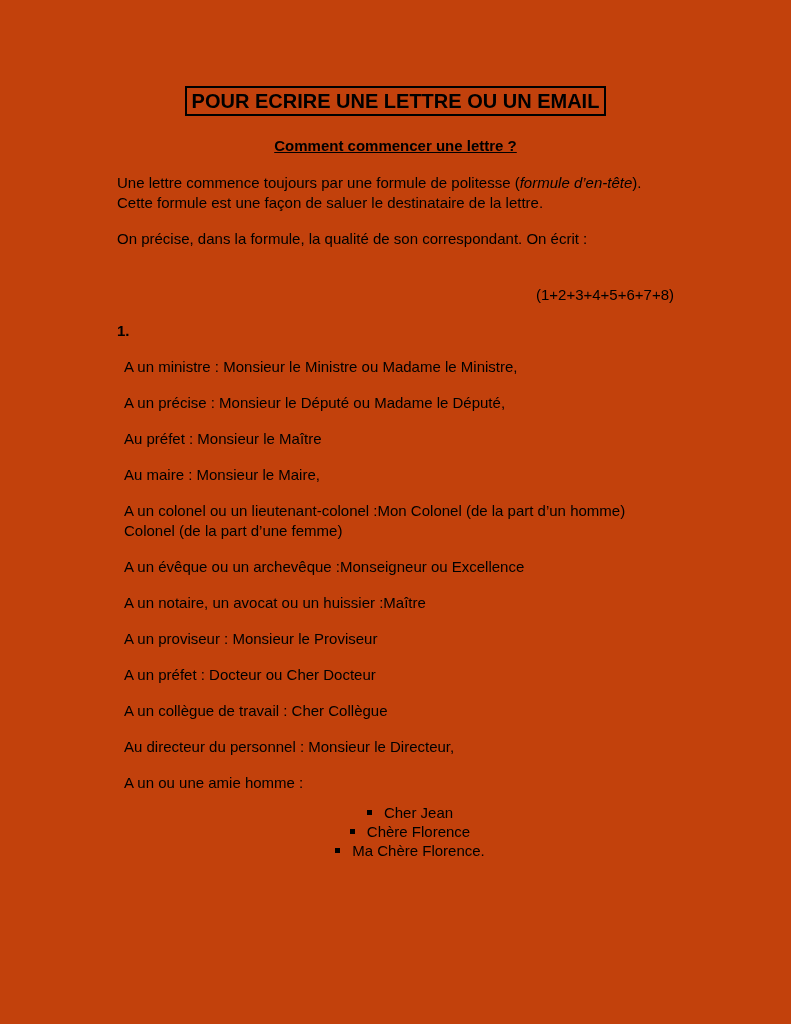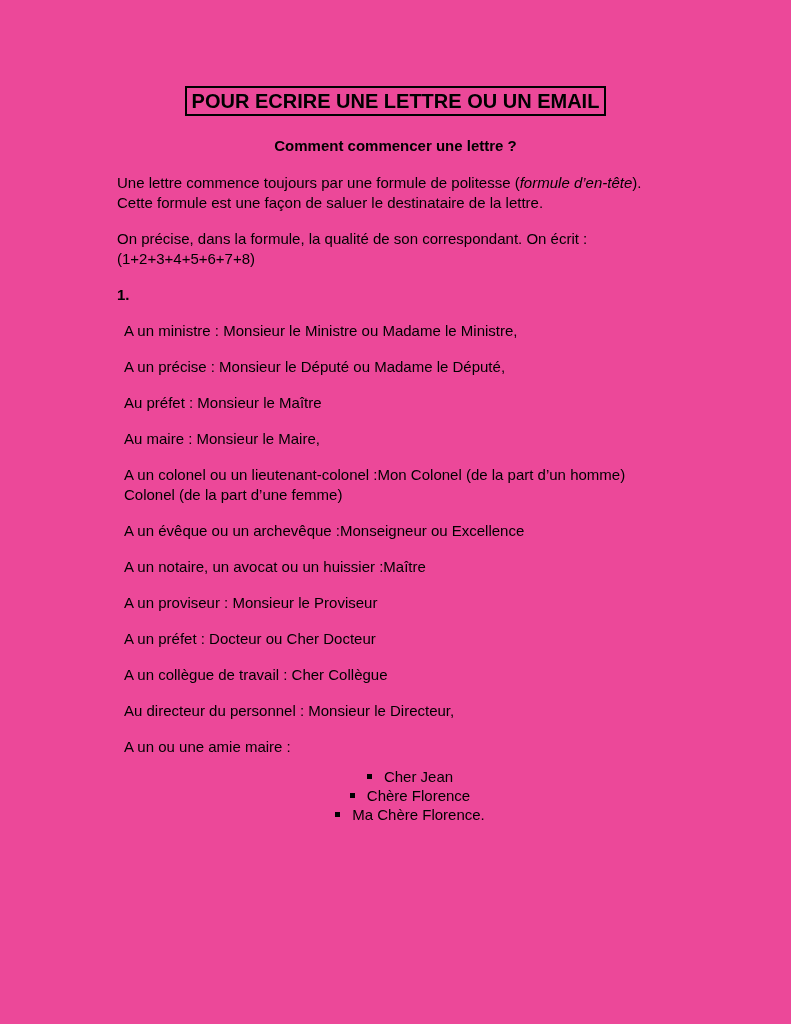--- a/index.html
+++ b/index.html
@@ -1,21 +1,21 @@
 <!DOCTYPE html>
 <html><head>
 <meta charset="utf-8">
 <style>
   html, body { margin: 0; padding: 0; background: #ffffff; }
   .page {
     width: 791px;
     height: 1024px;
     box-sizing: border-box;
     padding: 86px 117px 0 117px;
-    background: #ec4899;
+    background: #c2410c;
     color: #000000;
     font-family: "Liberation Sans", "DejaVu Sans", sans-serif;
     font-size: 15px;
     line-height: 20px;
     overflow: hidden;
   }
   .title-wrap { text-align: center; margin: 0; }
   .doc-title {
     display: inline-block;
     font-size: 20px;
@@ -25,26 +25,27 @@
     padding: 0 5px;
     margin: 0;
     white-space: nowrap;
   }
   .subtitle {
     text-align: center;
     font-size: 15px;
     line-height: 20px;
     font-weight: bold;
     margin: 20px 0 0 0;
+    text-decoration: underline;
   }
   .para { margin: 17px 0 0 0; }
   .para.tight { margin-top: 16px; }
   .bold { font-weight: bold; }
   .instr-line { display: block; margin-top: 12px; }
-  .formula { display: block; text-align: left; }
+  .formula { display: block; text-align: right; margin-top: 36px; }
   .salutation { white-space: pre-line; margin-left: 7px; }
   .bullets {
     list-style: none;
     margin: 10px 0 0 0;
     padding: 0;
   }
   .bullets li {
     display: flex;
     align-items: flex-start;
     line-height: 19px;
@@ -84,21 +85,21 @@
   <p class="para tight salutation">Au préfet : Monsieur le Maître</p>
   <p class="para tight salutation">Au maire : Monsieur le Maire,</p>
   <p class="para tight salutation">A un colonel ou un lieutenant-colonel :Mon Colonel (de la part d’un homme)
 Colonel (de la part d’une femme)</p>
   <p class="para tight salutation">A un évêque ou un archevêque :Monseigneur ou Excellence</p>
   <p class="para tight salutation">A un notaire, un avocat ou un huissier :Maître</p>
   <p class="para tight salutation">A un proviseur : Monsieur le Proviseur</p>
   <p class="para tight salutation">A un préfet : Docteur ou Cher Docteur</p>
   <p class="para tight salutation">A un collègue de travail : Cher Collègue</p>
   <p class="para tight salutation">Au directeur du personnel : Monsieur le Directeur,</p>
-  <p class="para tight salutation">A un ou une amie maire :</p>
+  <p class="para tight salutation">A un ou une amie homme :</p>
 
   <ul class="bullets">
     <li>
       <span class="sq"></span>
       <span>Cher Jean</span>
     </li>
     <li>
       <span class="sq"></span>
       <span>Chère Florence</span>
     </li>

